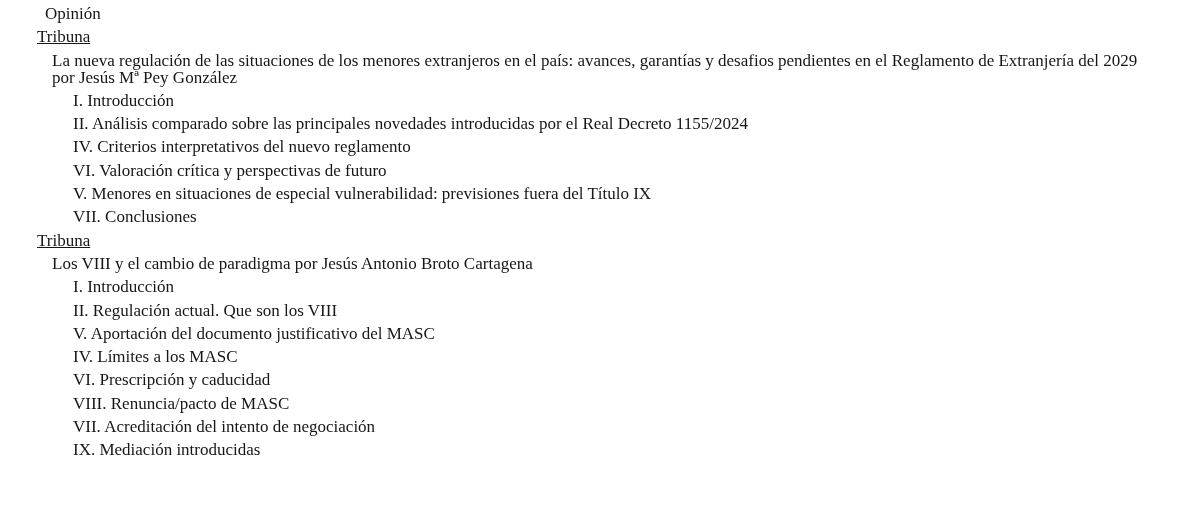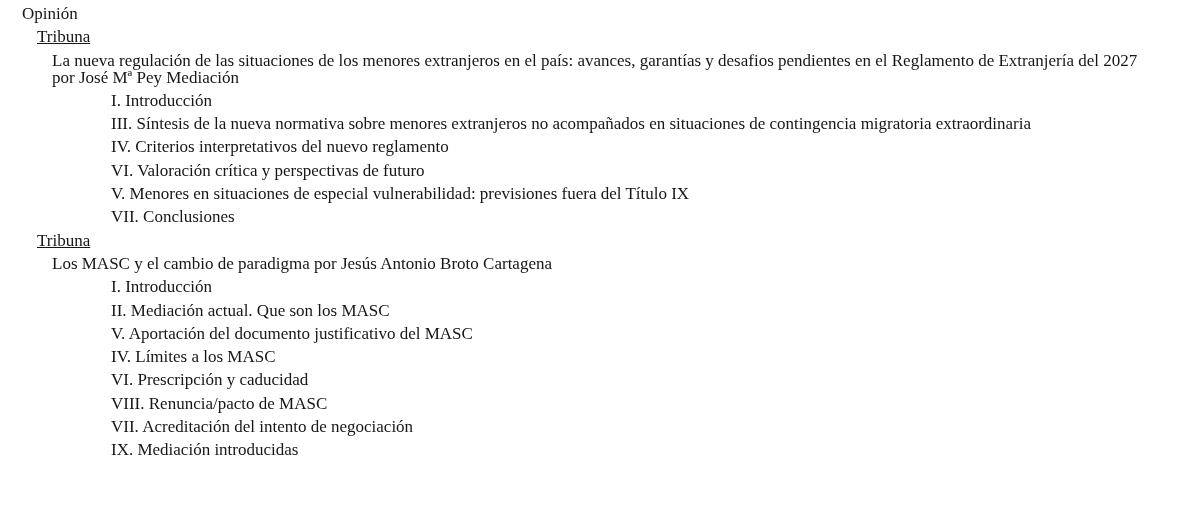--- a/index.html
+++ b/index.html
@@ -11,49 +11,49 @@
     font-family: "Liberation Serif", "DejaVu Serif", serif;
     color: #161616;
   }
   .outline { padding-top: 5px; }
   .line {
     font-size: 17px;
     line-height: 17px;
     margin-bottom: 6.3px;
     white-space: nowrap;
   }
-  .lv0 { padding-left: 22px; }
+  .lv0 { padding-left: 13px; margin-left: 32px; }
   .lv1 { padding-left: 37px; text-decoration: underline; }
   .lv2 { padding-left: 52px; }
-  .lv3 { padding-left: 111px; }
+  .lv3 { padding-left: 73px; }
   .tline { display: block; }
 </style>
 </head>
 <body>
 
 <div class="page">
   <div class="outline">
       <div class="line lv0">Opinión</div>
       <div class="line lv1">Tribuna</div>
       <div class="line lv2">
-        <span class="tline">La nueva regulación de las situaciones de los menores extranjeros en el país: avances, garantías y desafios pendientes en el Reglamento de Extranjería del 2027</span>
-        <span class="tline">por José Mª Pey Mediación</span>
+        <span class="tline">La nueva regulación de las situaciones de los menores extranjeros en el país: avances, garantías y desafios pendientes en el Reglamento de Extranjería del 2029</span>
+        <span class="tline">por Jesús Mª Pey González</span>
       </div>
       <div class="line lv3">I. Introducción</div>
-      <div class="line lv3">III. Síntesis de la nueva normativa sobre menores extranjeros no acompañados en situaciones de contingencia migratoria extraordinaria</div>
+      <div class="line lv3">II. Análisis comparado sobre las principales novedades introducidas por el Real Decreto 1155/2024</div>
       <div class="line lv3">IV. Criterios interpretativos del nuevo reglamento</div>
       <div class="line lv3">VI. Valoración crítica y perspectivas de futuro</div>
       <div class="line lv3">V. Menores en situaciones de especial vulnerabilidad: previsiones fuera del Título IX</div>
       <div class="line lv3">VII. Conclusiones</div>
       <div class="line lv1">Tribuna</div>
       <div class="line lv2">
-        <span class="tline">Los MASC y el cambio de paradigma por Jesús Antonio Broto Cartagena</span>
+        <span class="tline">Los VIII y el cambio de paradigma por Jesús Antonio Broto Cartagena</span>
       </div>
       <div class="line lv3">I. Introducción</div>
-      <div class="line lv3">II. Mediación actual. Que son los MASC</div>
+      <div class="line lv3">II. Regulación actual. Que son los VIII</div>
       <div class="line lv3">V. Aportación del documento justificativo del MASC</div>
       <div class="line lv3">IV. Límites a los MASC</div>
       <div class="line lv3">VI. Prescripción y caducidad</div>
       <div class="line lv3">VIII. Renuncia/pacto de MASC</div>
       <div class="line lv3">VII. Acreditación del intento de negociación</div>
       <div class="line lv3">IX. Mediación introducidas</div>
     </div>
 </div>
 
 </body></html>

